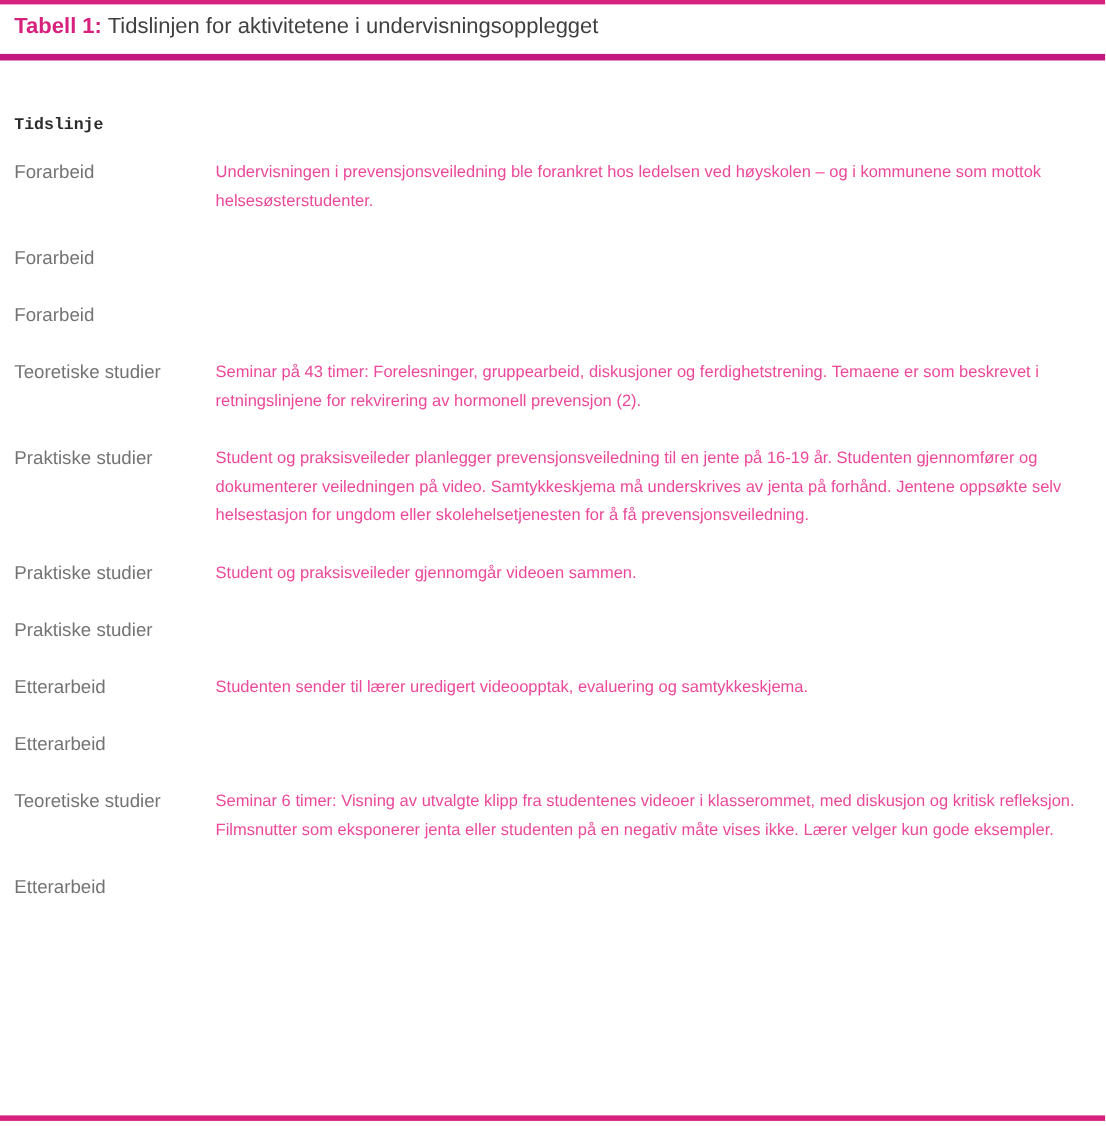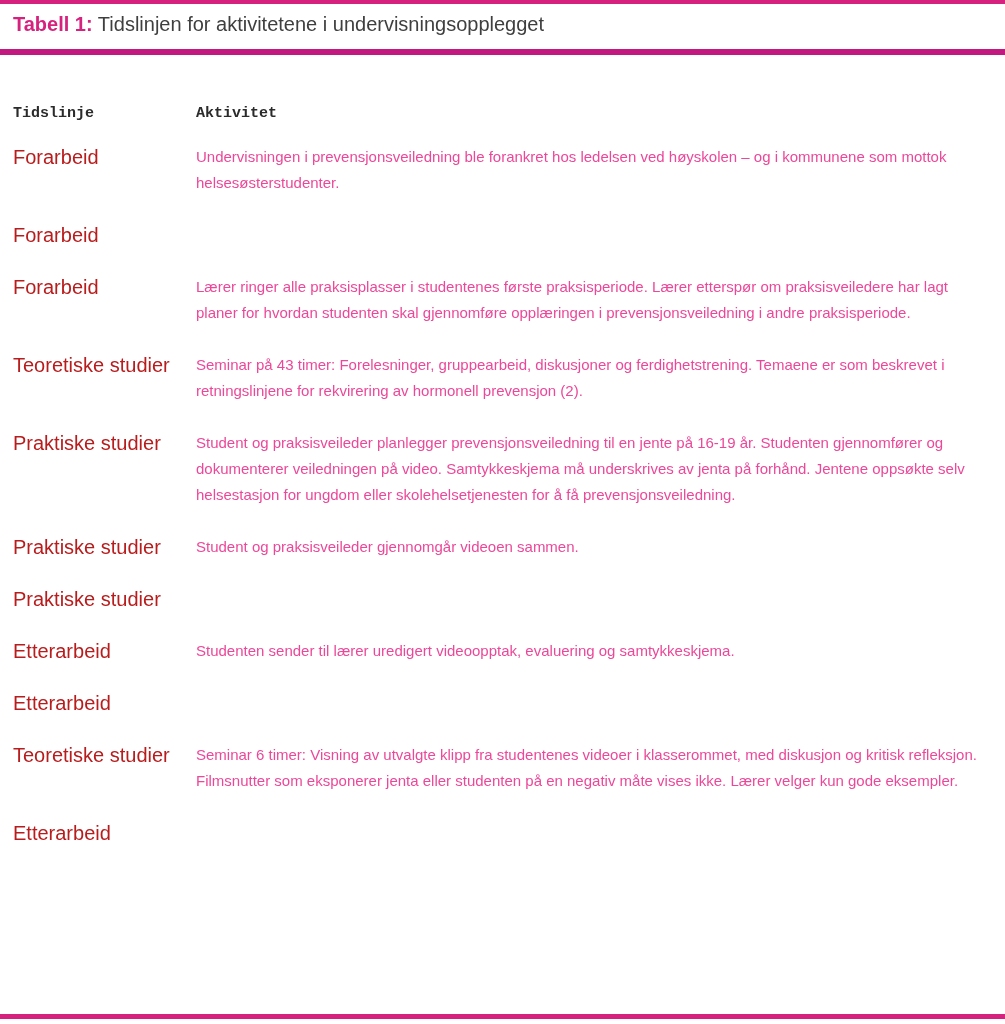--- a/index.html
+++ b/index.html
@@ -91,23 +91,23 @@
     padding-bottom: 26px;
   }
   .row:last-child {
     padding-bottom: 0;
   }
   .col-timeline {
     width: 183px;
     flex: 0 0 183px;
     box-sizing: border-box;
     padding-right: 10px;
-    font-size: 20px;
+    font-size: 17px;
     line-height: 26px;
-    color: #b91c1c;
+    color: #737373;
   }
   .col-activity {
     flex: 1 1 auto;
     font-size: 15px;
     line-height: 26px;
     color: #ec4899;
     max-width: 795px;
   }
   .table-header .col-timeline,
   .table-header .col-activity {
@@ -126,35 +126,33 @@
   <div class="caption">
     <span class="caption-label">Tabell 1:</span><span class="caption-text"> Tidslinjen for aktivitetene i undervisningsopplegget</span>
   </div>
 
   <div class="rule-title"></div>
 
   <div class="table">
 
     <div class="table-header">
       <div class="col-timeline">Tidslinje</div>
-      <div class="col-activity">Aktivitet</div>
     </div>
 
     <div class="row">
       <div class="col-timeline">Forarbeid</div>
       <div class="col-activity">Undervisningen i prevensjonsveiledning ble forankret hos ledelsen ved høyskolen – og i kommunene som mottok helsesøsterstudenter.</div>
     </div>
 
     <div class="row">
       <div class="col-timeline">Forarbeid</div>
     </div>
 
     <div class="row">
       <div class="col-timeline">Forarbeid</div>
-      <div class="col-activity">Lærer ringer alle praksisplasser i studentenes første praksisperiode. Lærer etterspør om praksisveiledere har lagt planer for hvordan studenten skal gjennomføre opplæringen i prevensjonsveiledning i andre praksisperiode.</div>
     </div>
 
     <div class="row">
       <div class="col-timeline">Teoretiske studier</div>
       <div class="col-activity">Seminar på 43 timer: Forelesninger, gruppearbeid, diskusjoner og ferdighetstrening. Temaene er som beskrevet i retningslinjene for rekvirering av hormonell prevensjon (2).</div>
     </div>
 
     <div class="row">
       <div class="col-timeline">Praktiske studier</div>
       <div class="col-activity">Student og praksisveileder planlegger prevensjonsveiledning til en jente på 16-19 år. Studenten gjennomfører og dokumenterer veiledningen på video. Samtykkeskjema må underskrives av jenta på forhånd. Jentene oppsøkte selv helsestasjon for ungdom eller skolehelsetjenesten for å få prevensjonsveiledning.</div>

